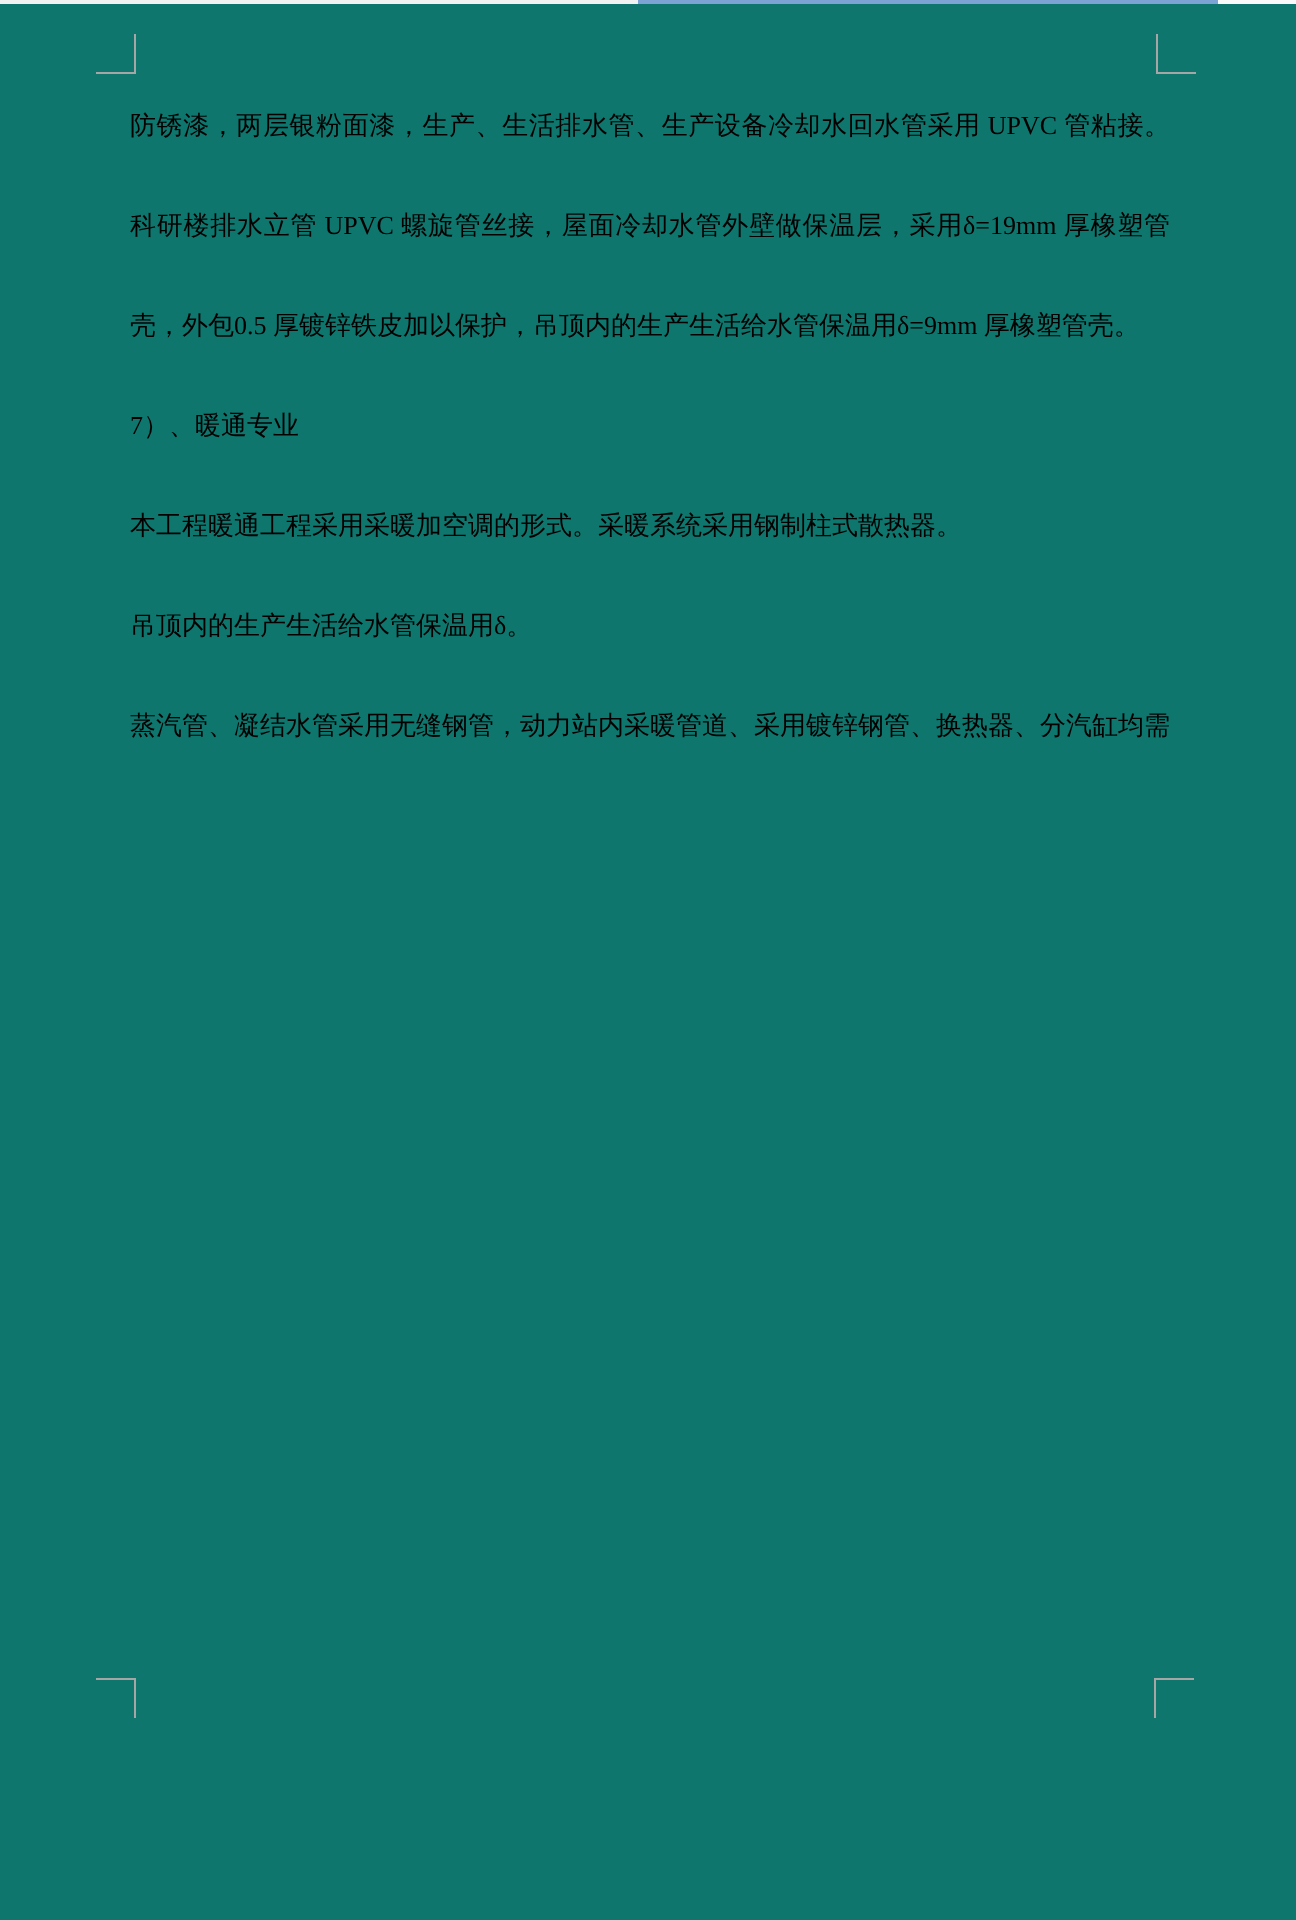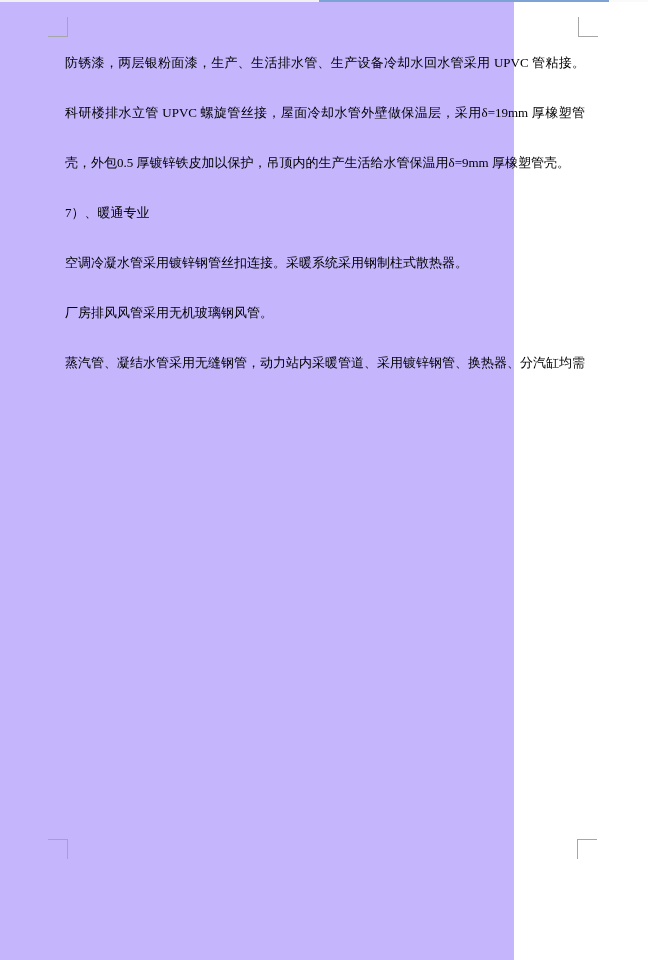--- a/index.html
+++ b/index.html
@@ -6,23 +6,23 @@
     margin: 0;
     padding: 0;
     width: 648px;
     height: 960px;
     background: #ffffff;
     overflow: hidden;
     font-family: "Liberation Serif", "DejaVu Serif", serif;
   }
   .page {
     position: relative;
-    width: 514px;
+    width: 648px;
     height: 960px;
-    background: #c4b5fd;
+    background: #0f766e;
   }
   
   .top-strip {
     position: absolute;
     left: 0; top: 0;
     width: 648px; height: 2px;
     background: #f2f2f2;
   }
   .top-strip-accent {
     position: absolute;
@@ -77,18 +77,18 @@
   </div>
 
   <div class="crop tl"></div>
   <div class="crop tr"></div>
   <div class="crop bl"></div>
   <div class="crop br"></div>
 
   <div class="text-block">
     <p>防锈漆，两层银粉面漆，生产、生活排水管、生产设备冷却水回水管采用 UPVC 管粘接。科研楼排水立管 UPVC 螺旋管丝接，屋面冷却水管外壁做保温层，采用δ=19mm 厚橡塑管壳，外包0.5 厚镀锌铁皮加以保护，吊顶内的生产生活给水管保温用δ=9mm 厚橡塑管壳。</p>
     <p>7）、暖通专业</p>
-    <p>空调冷凝水管采用镀锌钢管丝扣连接。采暖系统采用钢制柱式散热器。</p>
-    <p>厂房排风风管采用无机玻璃钢风管。</p>
+    <p>本工程暖通工程采用采暖加空调的形式。采暖系统采用钢制柱式散热器。</p>
+    <p>吊顶内的生产生活给水管保温用δ。</p>
     <p>蒸汽管、凝结水管采用无缝钢管，动力站内采暖管道、采用镀锌钢管、换热器、分汽缸均需</p>
   </div>
 
 </div>
 
 </body></html>

